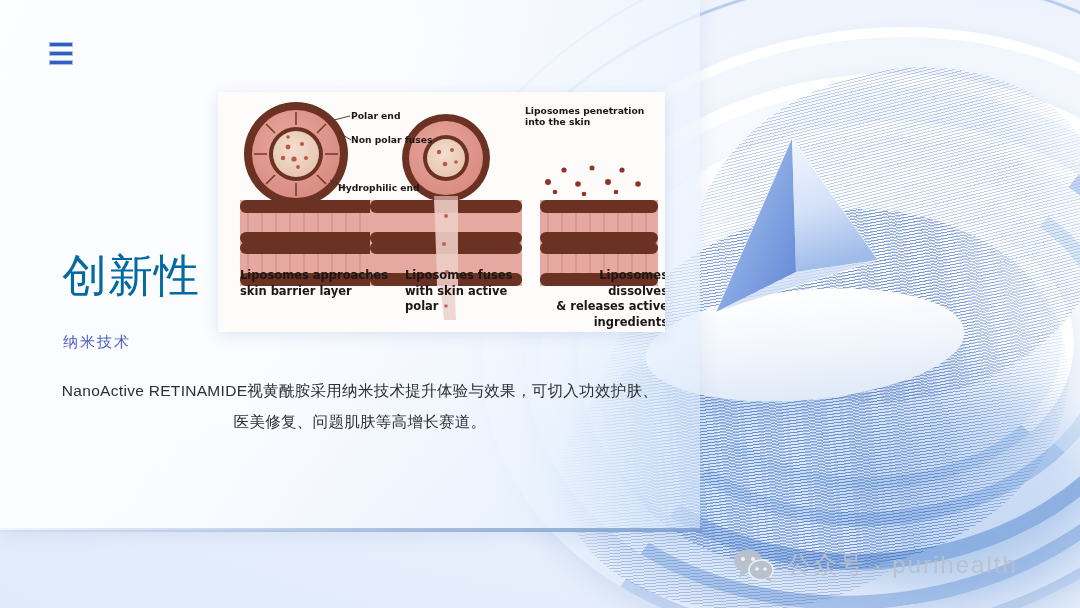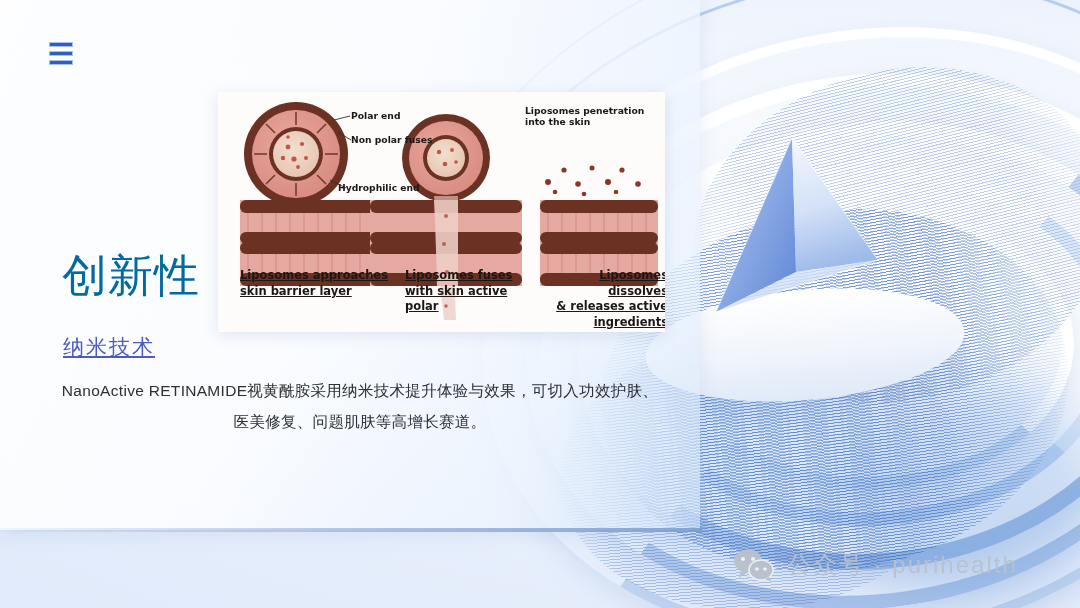--- a/index.html
+++ b/index.html
@@ -87,31 +87,31 @@
   
   .hamburger{position:absolute;left:49px;top:42px;width:24px;height:23px;
     display:flex;flex-direction:column;justify-content:space-between;}
   .hamburger span{display:block;width:24px;height:5px;background:#2f5fc0;
     border:1px solid #a8c0e8;box-sizing:border-box;}
 
   
   .title{position:absolute;left:62px;top:252px;font-size:45px;line-height:1.05;
     color:#0369a1;font-weight:400;letter-spacing:1px;
     font-family:"Liberation Sans","DejaVu Sans",sans-serif;}
-  .subtitle{position:absolute;left:63px;top:333px;font-size:21px;color:#4c5cc0;
-    letter-spacing:2px;font-weight:400;text-decoration:underline;}
+  .subtitle{position:absolute;left:63px;top:333px;font-size:15px;color:#4c5cc0;
+    letter-spacing:2px;font-weight:400;}
   .body-text{position:absolute;left:60px;top:375px;width:600px;font-size:15.5px;
     line-height:2.0;color:#2c2f36;letter-spacing:.3px;text-align:center;}
 
   
   .img-box{position:absolute;left:218px;top:92px;width:447px;height:240px;
     background:#fca5a5;box-shadow:0 3px 14px rgba(100,130,180,.18);overflow:hidden;}
   .img-box svg{display:block;}
   .cap{position:absolute;font-weight:bold;color:#1c1614;
-    font-family:"DejaVu Sans","Liberation Sans",sans-serif;text-decoration:underline;}
+    font-family:"DejaVu Sans","Liberation Sans",sans-serif;}
   .cap-lg{font-size:11.5px;line-height:1.35;}
   .lbl{position:absolute;font-weight:bold;font-size:9.2px;color:#1c1614;
     font-family:"DejaVu Sans","Liberation Sans",sans-serif;}
 
   
   .watermark{position:absolute;left:733px;top:548px;display:flex;align-items:center;gap:12px;
     color:#b9c1cc;opacity:.95;}
   .watermark .wtext{font-size:24px;letter-spacing:2px;color:#b9c1cc;font-weight:400;}
   .wechat-icon{width:42px;height:34px;}
 </style>

